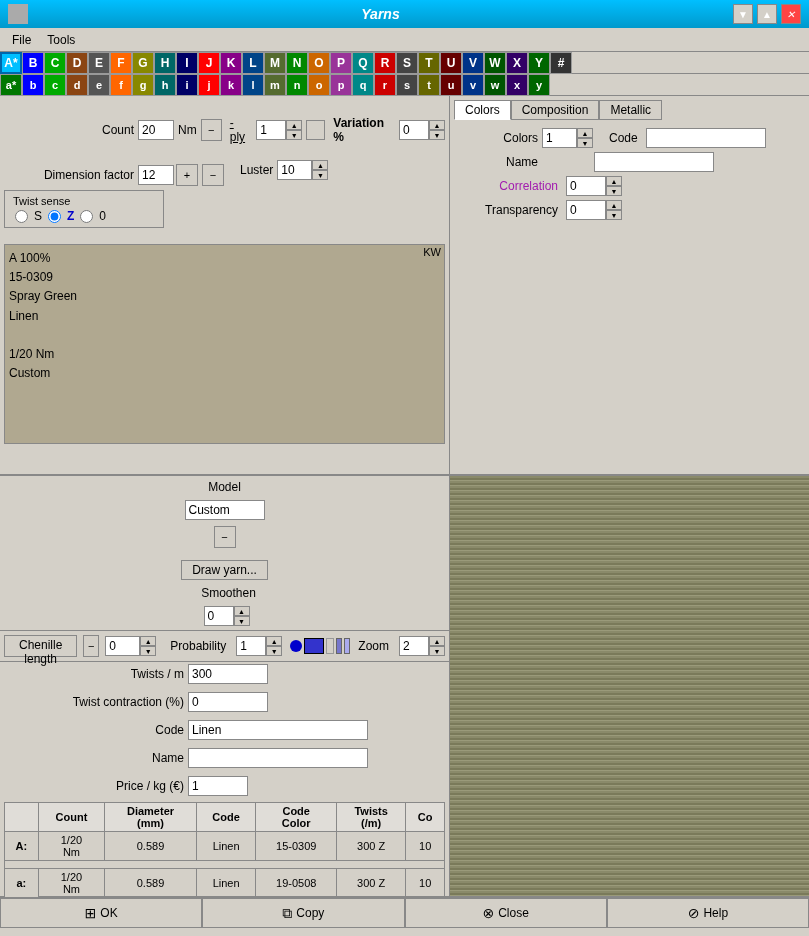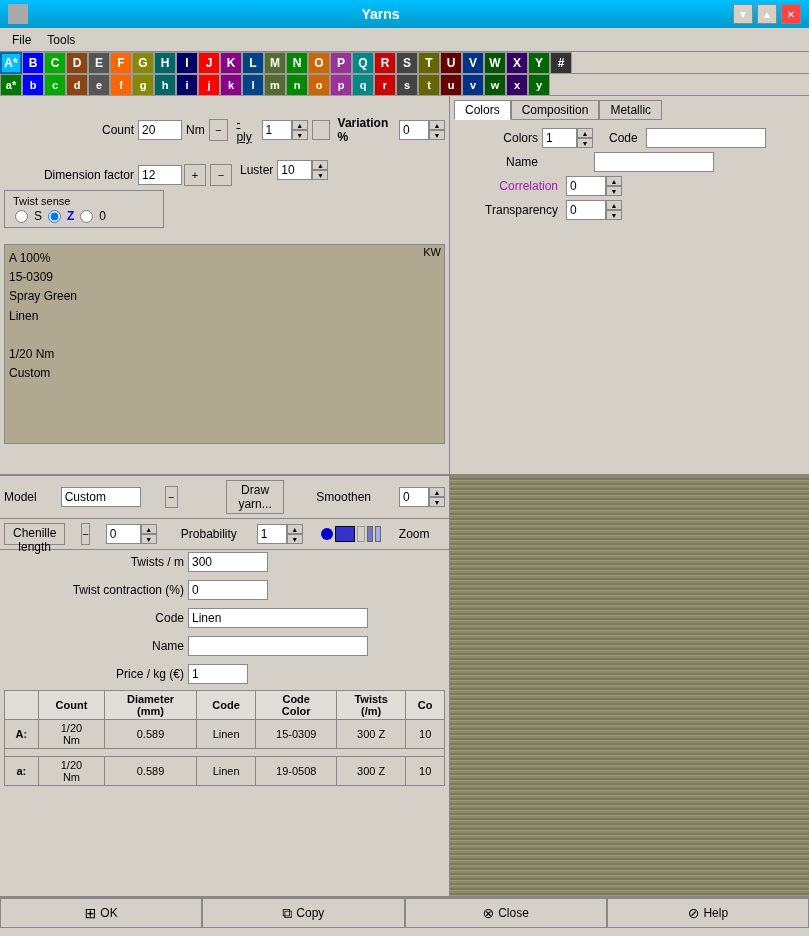--- a/index.html
+++ b/index.html
@@ -7,20 +7,21 @@
     
     
     .title-bar {
       background: linear-gradient(to bottom, #00bfff, #0099cc);
       height: 28px;
       display: flex;
       align-items: center;
       justify-content: space-between;
       padding: 4px 8px;
       color: white;
+      font-style: italic;
     }
     .title-bar-title { font-size: 14px; font-weight: bold; flex: 1; text-align: center; }
     .title-bar-controls { display: flex; gap: 4px; }
     .title-btn {
       width: 20px; height: 20px;
       background: #d4d0c8;
       border: 1px solid #888;
       cursor: pointer;
       display: flex; align-items: center; justify-content: center;
       font-size: 10px;
@@ -127,21 +128,21 @@
       margin-right: 4px;
       font-size: 12px;
     }
     .form-input {
       border: 1px solid #888;
       background: white;
       height: 20px;
       padding: 1px 3px;
       font-size: 12px;
     }
-    .form-input-sm { width: 44px; }
+    .form-input-sm { width: 36px; }
 
     
     .btn {
       background: #d4d0c8;
       border: 1px solid #888;
       padding: 2px 8px;
       cursor: pointer;
       font-size: 12px;
       height: 22px;
     }
@@ -225,30 +226,31 @@
       background: #d4d0c8;
       border-right: 1px solid #888;
     }
 
     
     .model-row {
       display: flex;
       align-items: center;
       padding: 4px;
       border-bottom: 1px solid #888;
-      gap: 24px;
+      gap: 6px;
+      flex-direction: column;
     }
 
     
     .chenille-row {
       display: flex;
       align-items: center;
       padding: 4px;
       border-bottom: 1px solid #888;
-      gap: 16px;
+      gap: 6px;
     }
 
     
     .yarn-preview {
       flex: 1;
       background: #7a7a5a;
       position: relative;
       overflow: hidden;
     }
 

